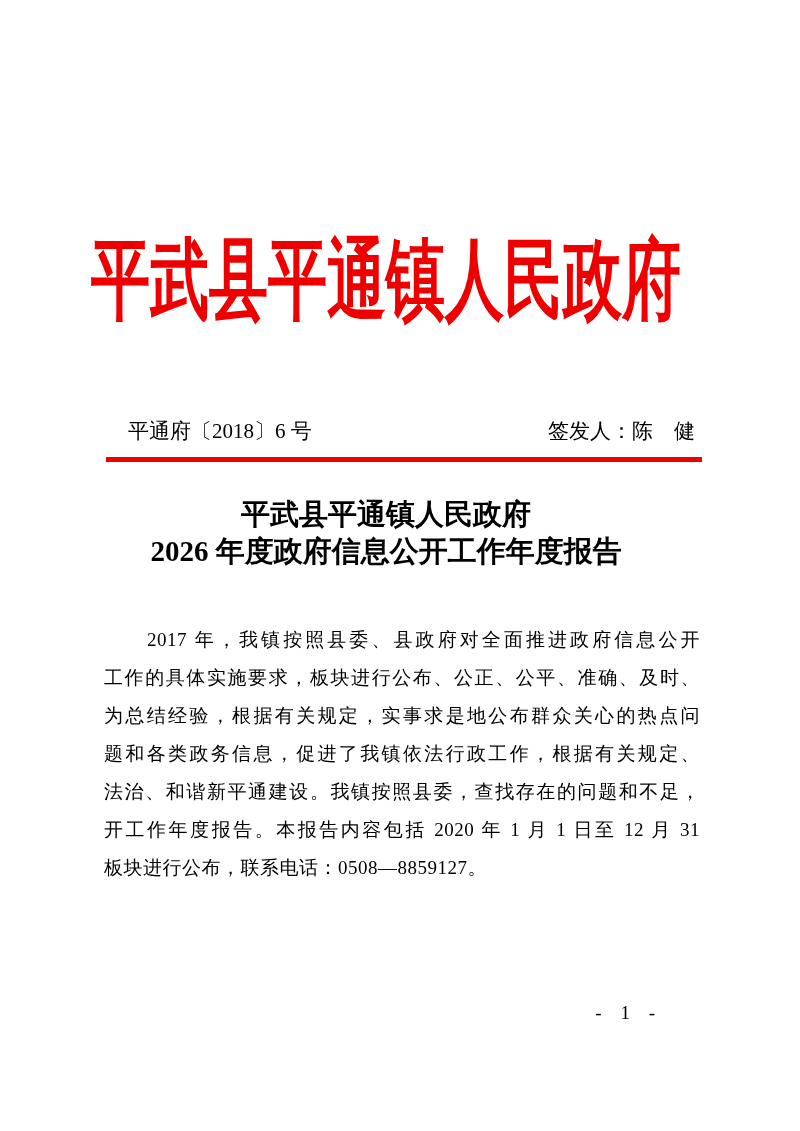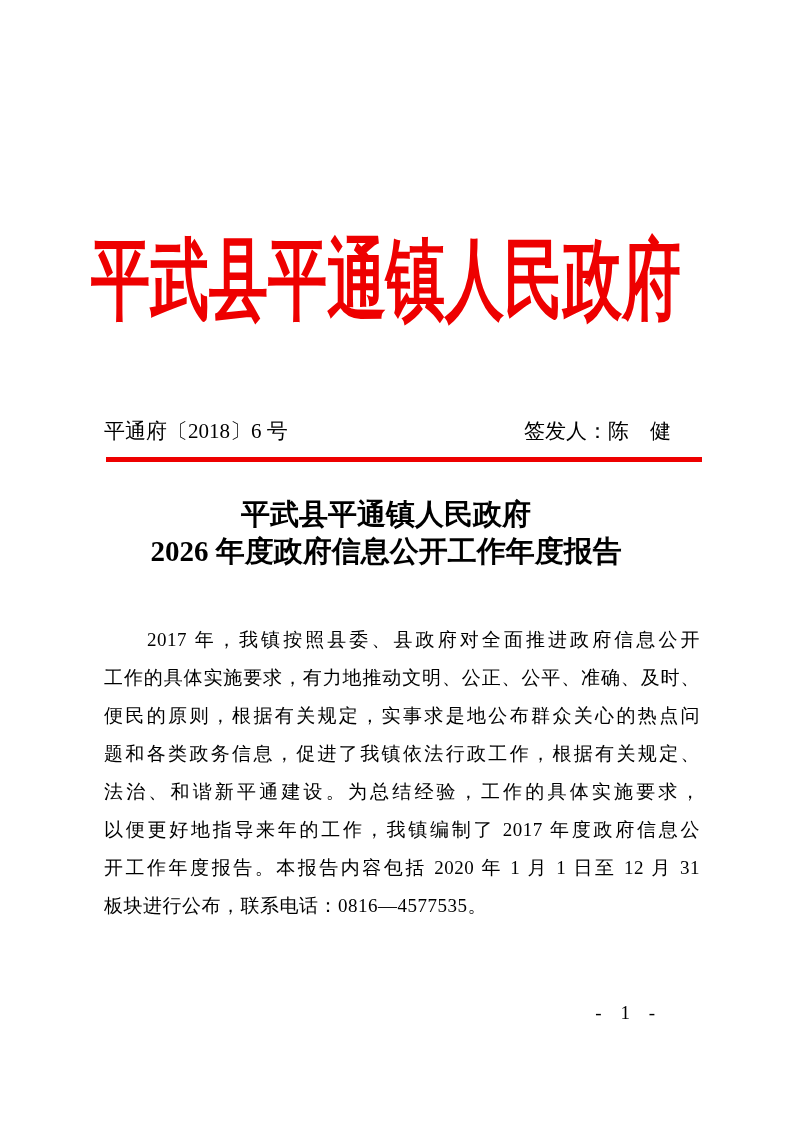--- a/index.html
+++ b/index.html
@@ -33,21 +33,21 @@
     white-space: nowrap;
     transform: scaleY(1.5);
     transform-origin: 50% 0;
     letter-spacing: 0px;
   }
 
   
   .docline {
     position: absolute;
     top: 419px;
-    left: 88px;
+    left: 112px;
     width: 593px;
     display: flex;
     justify-content: space-between;
     align-items: baseline;
     font-size: 21px;
     line-height: 24px;
     white-space: nowrap;
   }
   .docline .doc-number { padding-left: 16px; }
   .docline .issuer { padding-right: 10px; }
@@ -121,24 +121,23 @@
 
   <div class="divider"></div>
 
   <div class="doc-title">
     <div>平武县平通镇人民政府</div>
     <div>2026 年度政府信息公开工作年度报告</div>
   </div>
 
   <div class="body-block">
     <div class="body-line first">2017 年，我镇按照县委、县政府对全面推进政府信息公开</div>
-    <div class="body-line">工作的具体实施要求，有力地推动文明、公正、公平、准确、及时、</div>
-    <div class="body-line">便民的原则，根据有关规定，实事求是地公布群众关心的热点问</div>
+    <div class="body-line">工作的具体实施要求，板块进行公布、公正、公平、准确、及时、</div>
+    <div class="body-line">为总结经验，根据有关规定，实事求是地公布群众关心的热点问</div>
     <div class="body-line">题和各类政务信息，促进了我镇依法行政工作，根据有关规定、</div>
-    <div class="body-line">法治、和谐新平通建设。为总结经验，工作的具体实施要求，</div>
-    <div class="body-line">以便更好地指导来年的工作，我镇编制了 2017 年度政府信息公</div>
+    <div class="body-line">法治、和谐新平通建设。我镇按照县委，查找存在的问题和不足，</div>
     <div class="body-line">开工作年度报告。本报告内容包括 2020 年 1 月 1 日至 12 月 31</div>
-    <div class="body-line last">板块进行公布，联系电话：0816—4577535。</div>
+    <div class="body-line last">板块进行公布，联系电话：0508—8859127。</div>
   </div>
 
   <div class="page-number">- 1 -</div>
 
 </div>
 
 </body></html>

